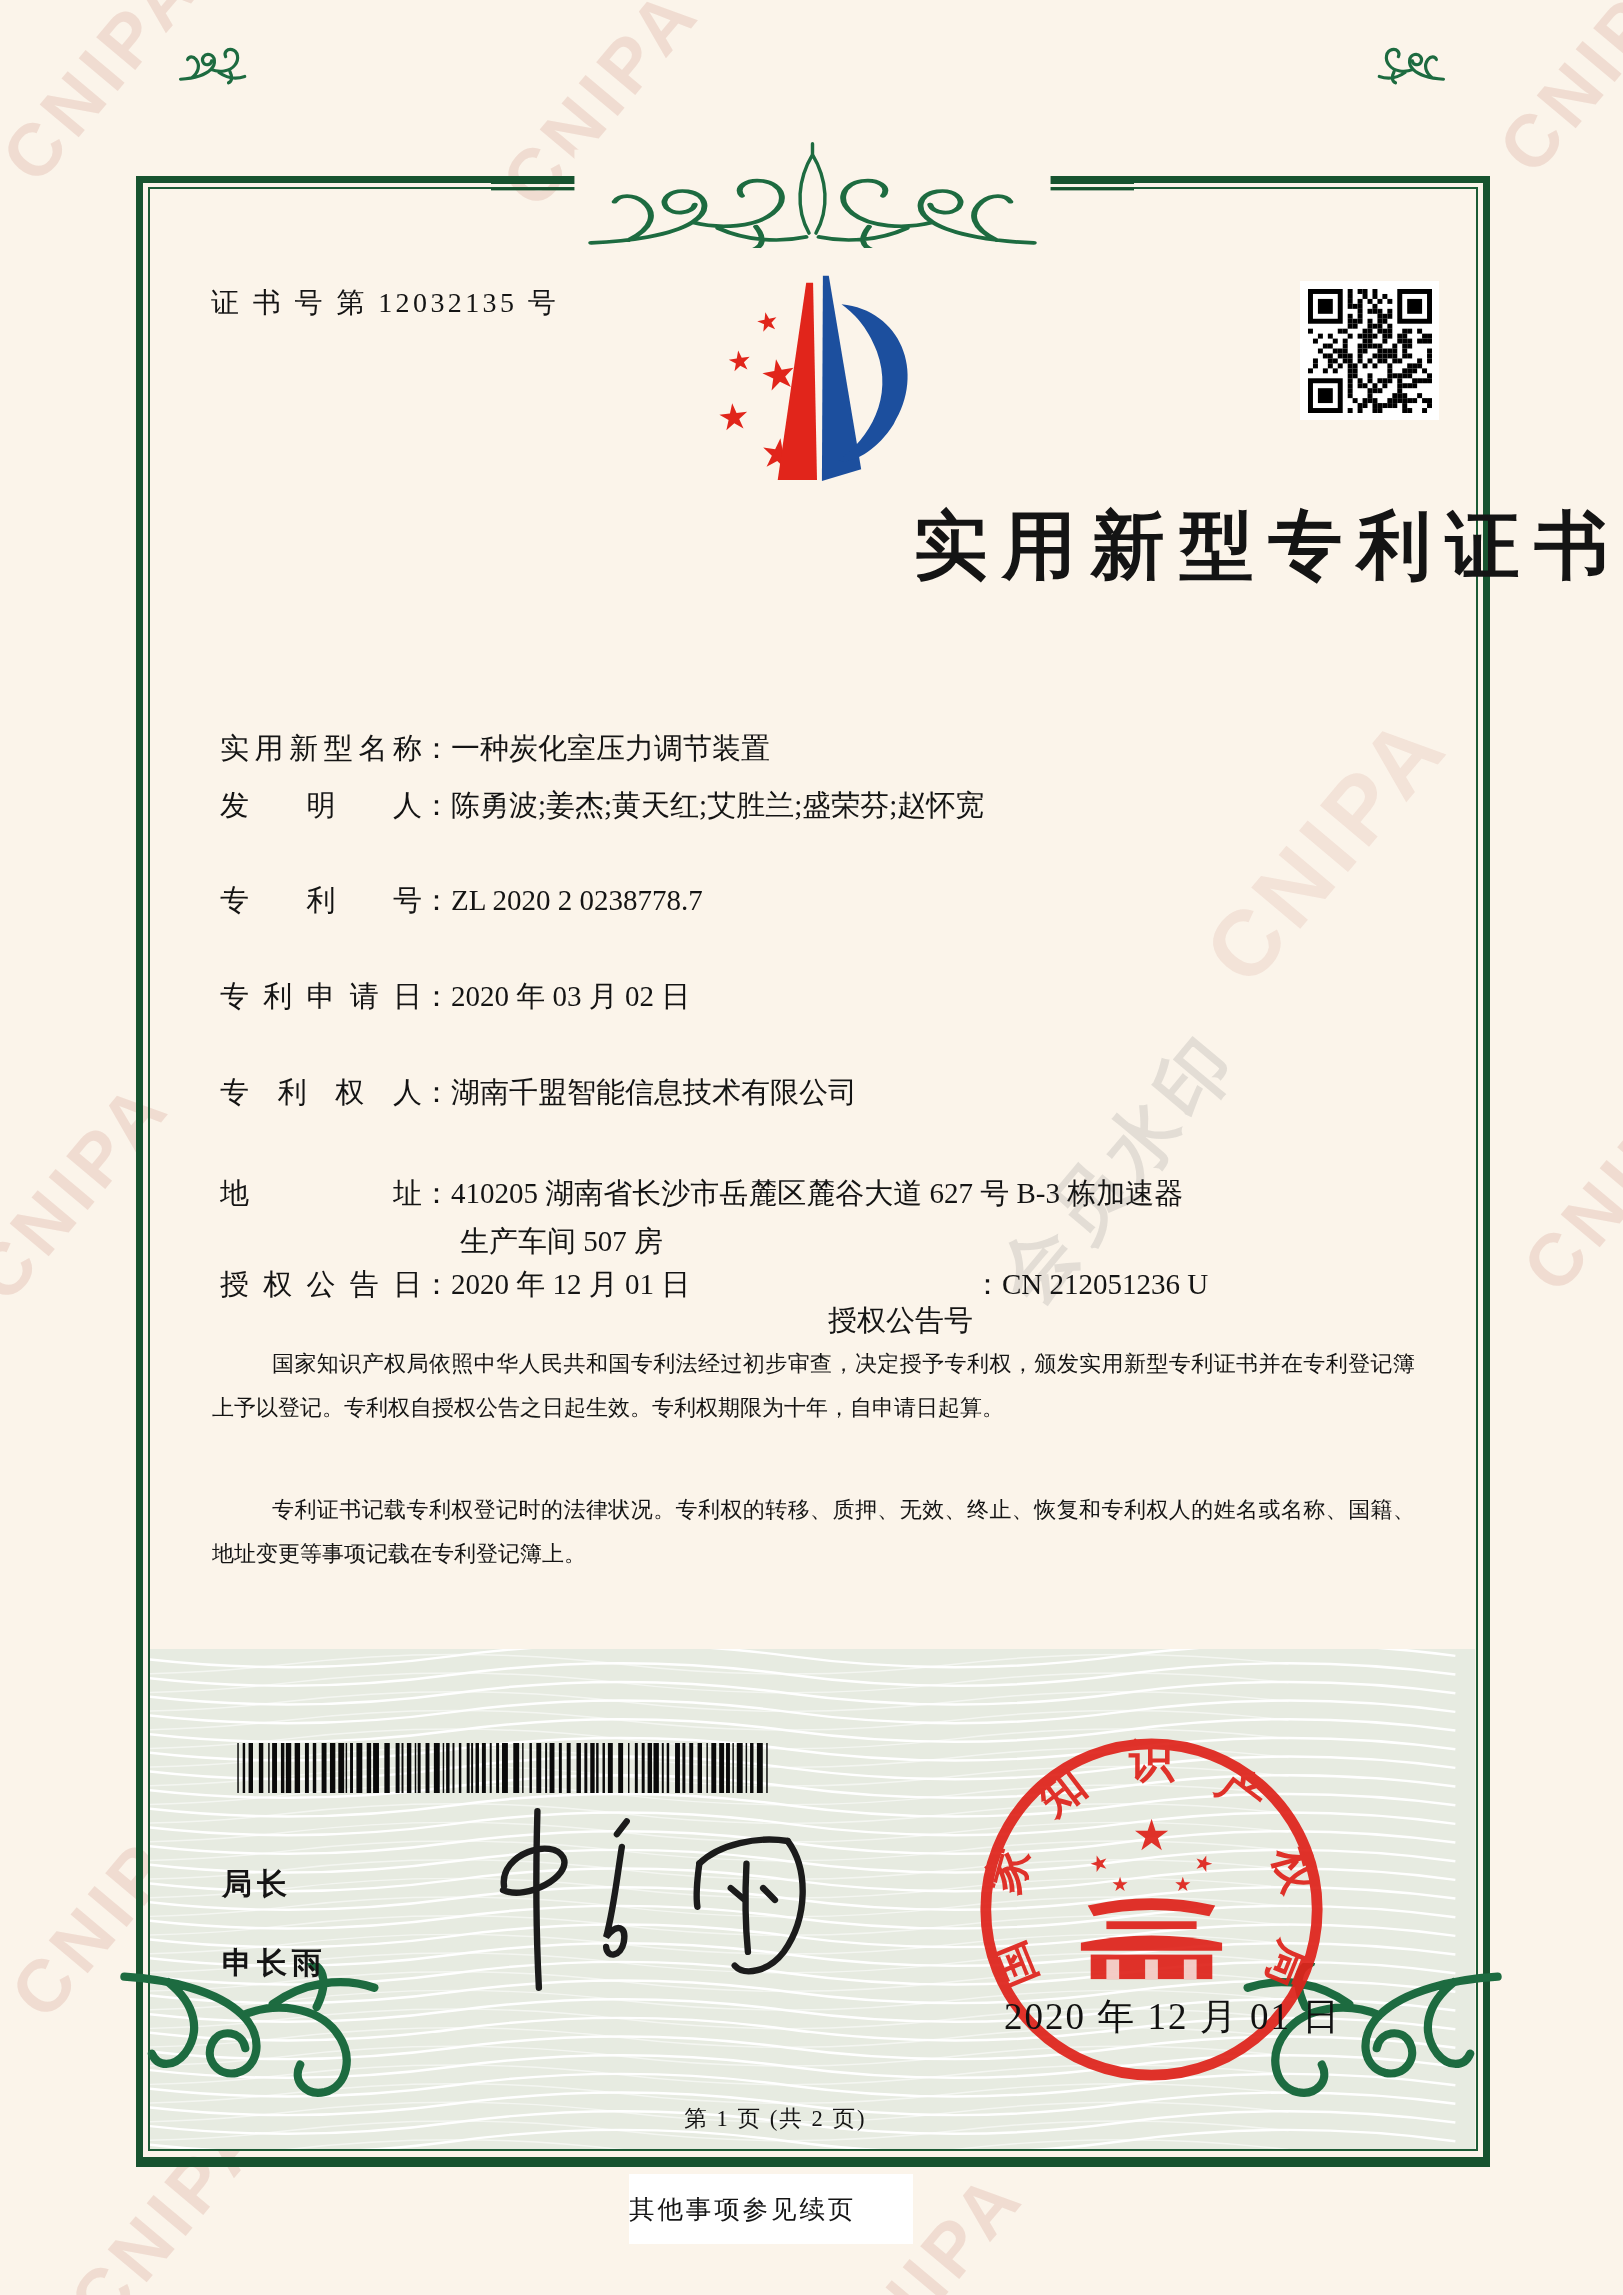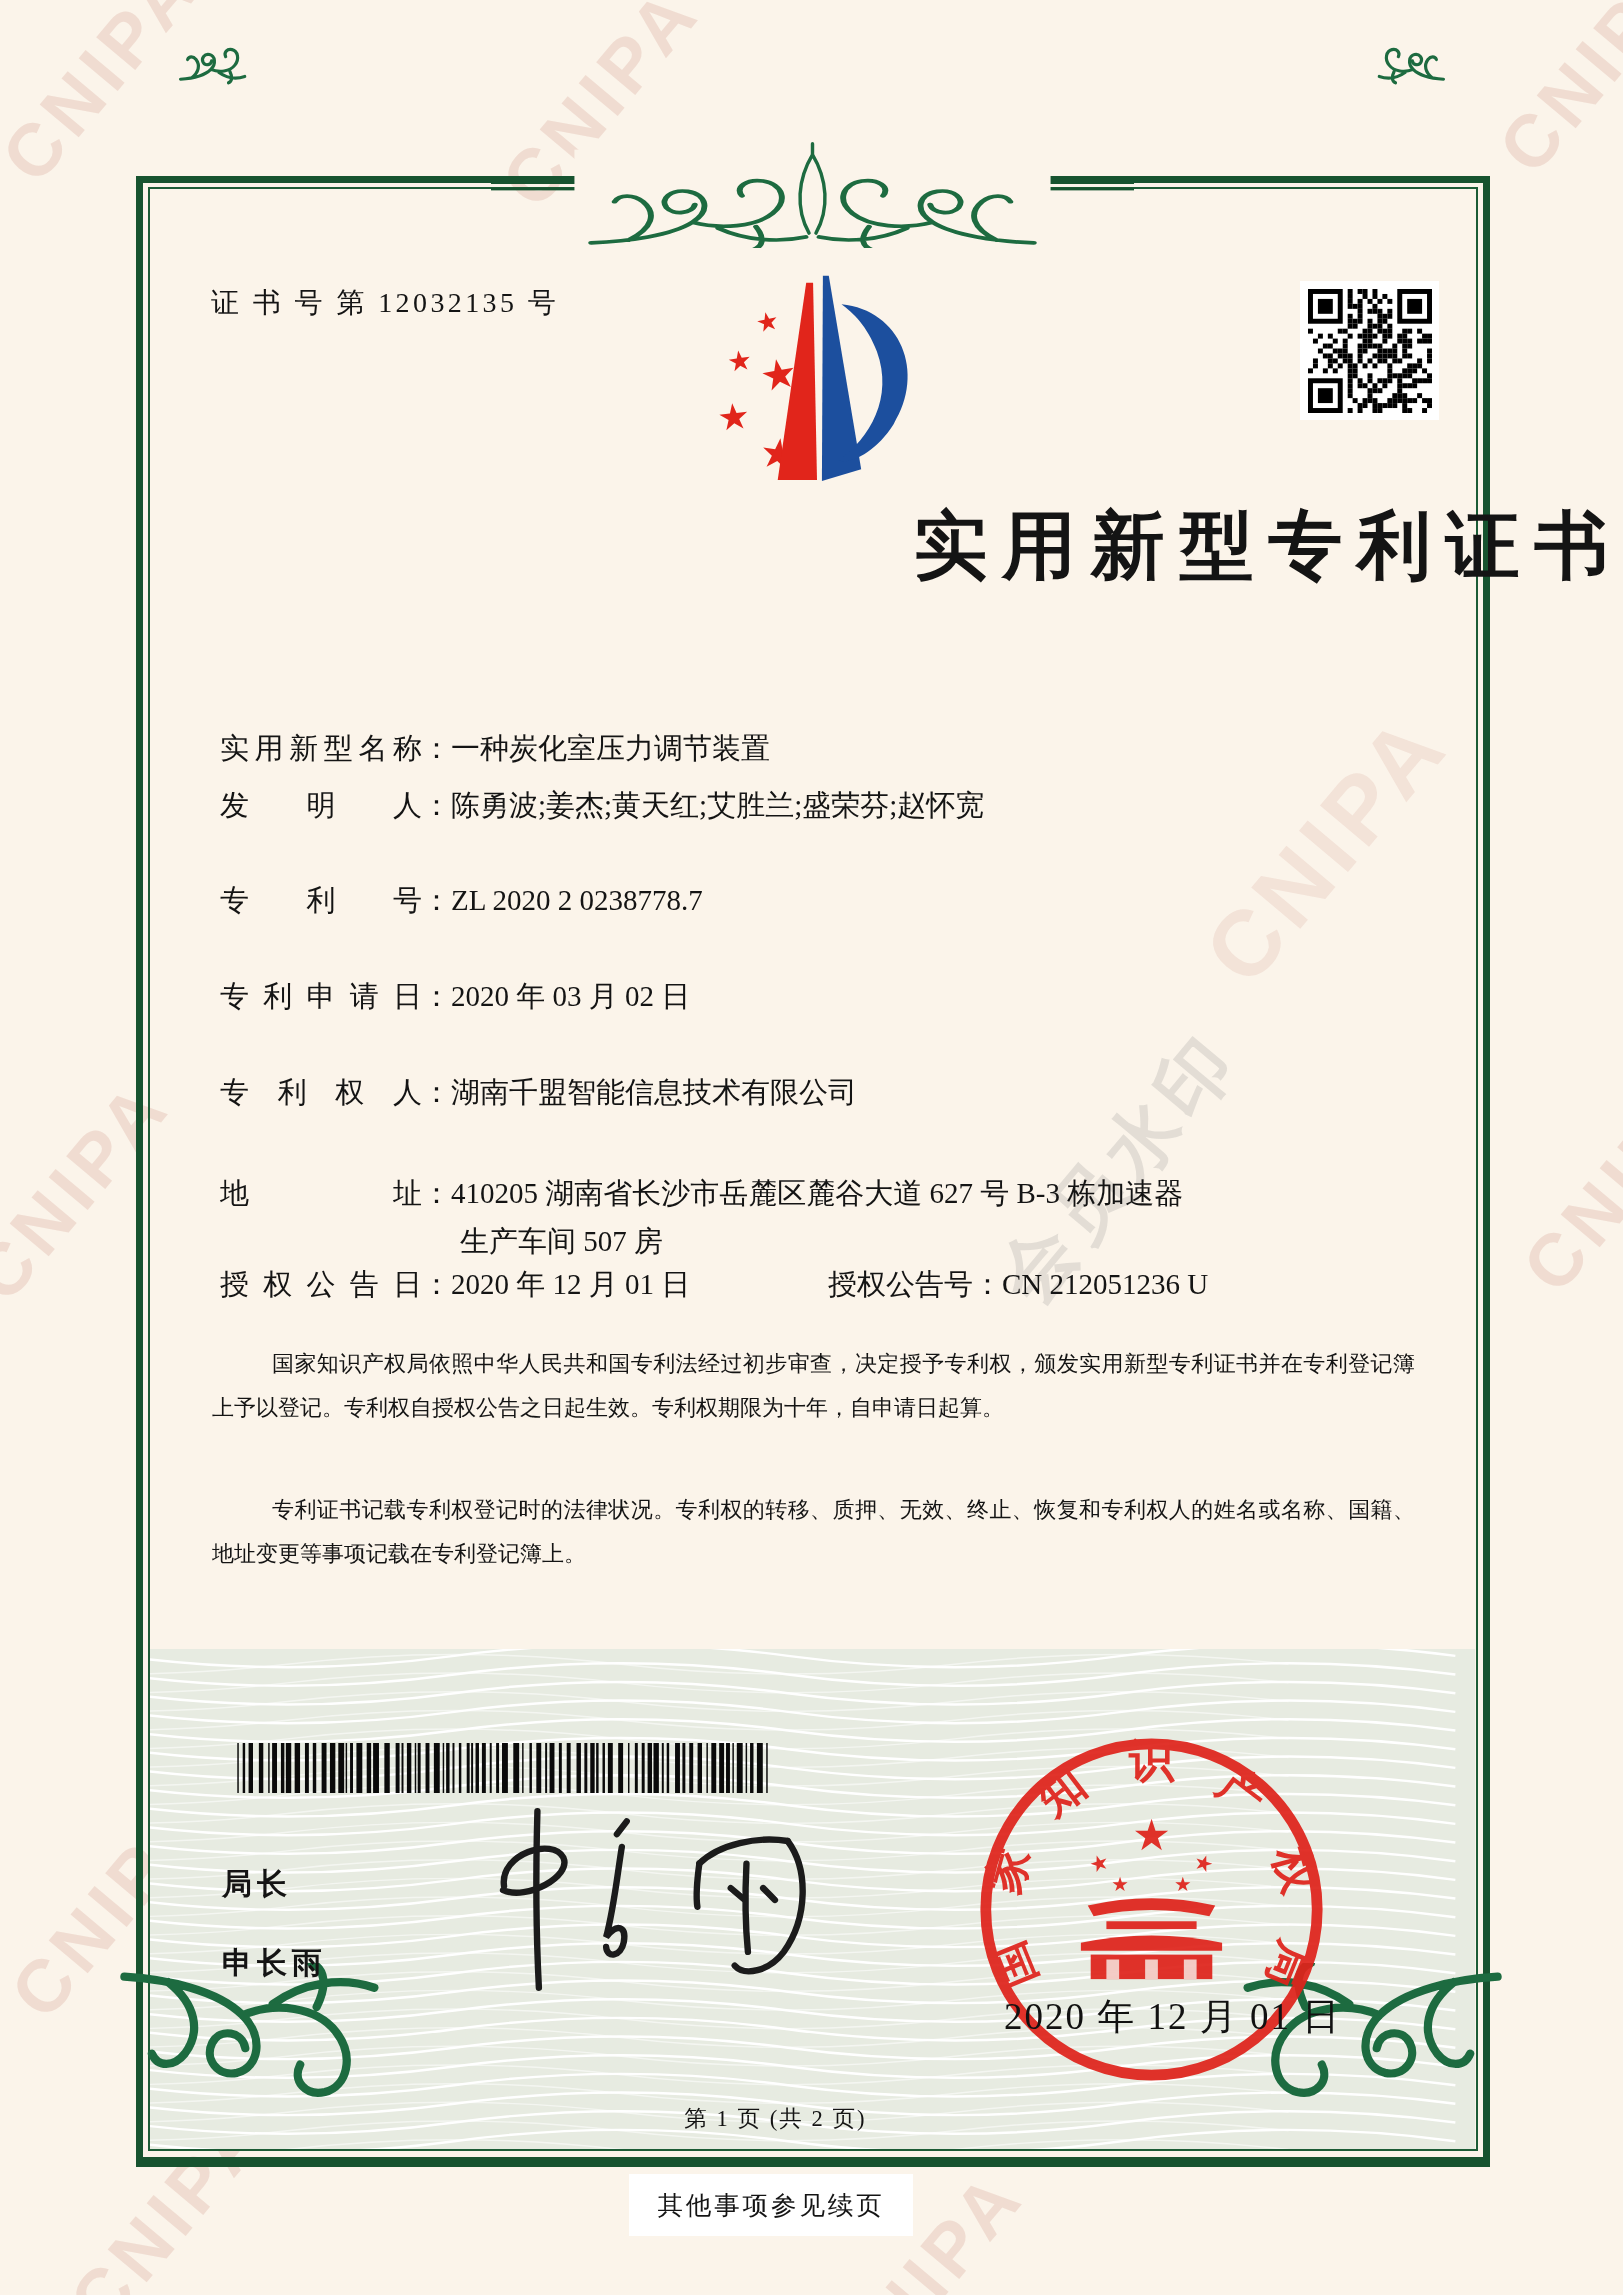--- a/index.html
+++ b/index.html
@@ -34,39 +34,39 @@
     display:flex;align-items:center;justify-content:center;}
   .title{position:absolute;left:0;top:497px;width:1623px;text-align:right;
     font-size:74px;font-weight:700;letter-spacing:14.7px;z-index:5;}
   
   .field-row{position:absolute;left:220px;font-size:29px;line-height:36px;z-index:5;white-space:nowrap;}
   .f-label{display:inline-block;width:202px;text-align:justify;text-align-last:justify;vertical-align:top;}
   .f-colon{display:inline-block;vertical-align:top;}
   .f-value{display:inline-block;vertical-align:top;}
   .addr-line2{position:absolute;left:460px;top:1222px;font-size:29px;z-index:5;white-space:nowrap;}
   .grant-no-row{position:absolute;left:828px;font-size:29px;line-height:36px;z-index:5;white-space:nowrap;}
-  .grant-no-row .f-label2{display:inline-block;}
+  .grant-no-row .f-label2{display:inline-block;margin-top:36px;}
   
   .para{position:absolute;left:212px;width:1203px;font-size:22px;line-height:44px;
     text-align:justify;text-indent:60px;z-index:5;}
   
   .barcode{position:absolute;left:235px;top:1743px;z-index:5;}
   
   .signer-label{position:absolute;left:222px;font-size:30px;font-weight:600;z-index:5;
     font-family:"Liberation Sans","DejaVu Sans",sans-serif;letter-spacing:4.9px;}
   .signature{position:absolute;left:444px;top:1789px;z-index:5;}
   
   .seal{position:absolute;left:975px;top:1733px;width:353px;height:353px;z-index:6;opacity:.93;}
   .seal-date{position:absolute;left:991px;top:1992px;width:363px;text-align:center;
     font-size:37px;letter-spacing:2px;color:#111;z-index:7;white-space:nowrap;}
   
   .page-info{position:absolute;left:481px;top:2103px;width:589px;text-align:center;
     font-size:22.6px;z-index:5;letter-spacing:2px;}
-  .cont-box{position:absolute;left:629px;top:2174px;width:284px;height:62px;background:#ffffff;
-    z-index:5;display:flex;align-items:center;justify-content:center;}
+  .cont-box{position:absolute;left:629px;top:2174px;width:284px;height:70px;background:#ffffff;
+    z-index:5;display:flex;align-items:center;justify-content:flex-start;}
   .cont-box span{font-size:25.5px;letter-spacing:2.9px;}
 </style>
 </head>
 <body>
 
 <div class="wm" style="left:-29.4px;top:29.4px;">CNIPA</div>
 <div class="wm" style="left:471px;top:54px;">CNIPA</div>
 <div class="wm" style="left:1468px;top:19.6px;">CNIPA</div>
 <div class="wm" style="left:1168px;top:795px;font-size:93px;opacity:.75;">CNIPA</div>
 <div class="wm" style="left:-59px;top:1148px;">CNIPA</div>

